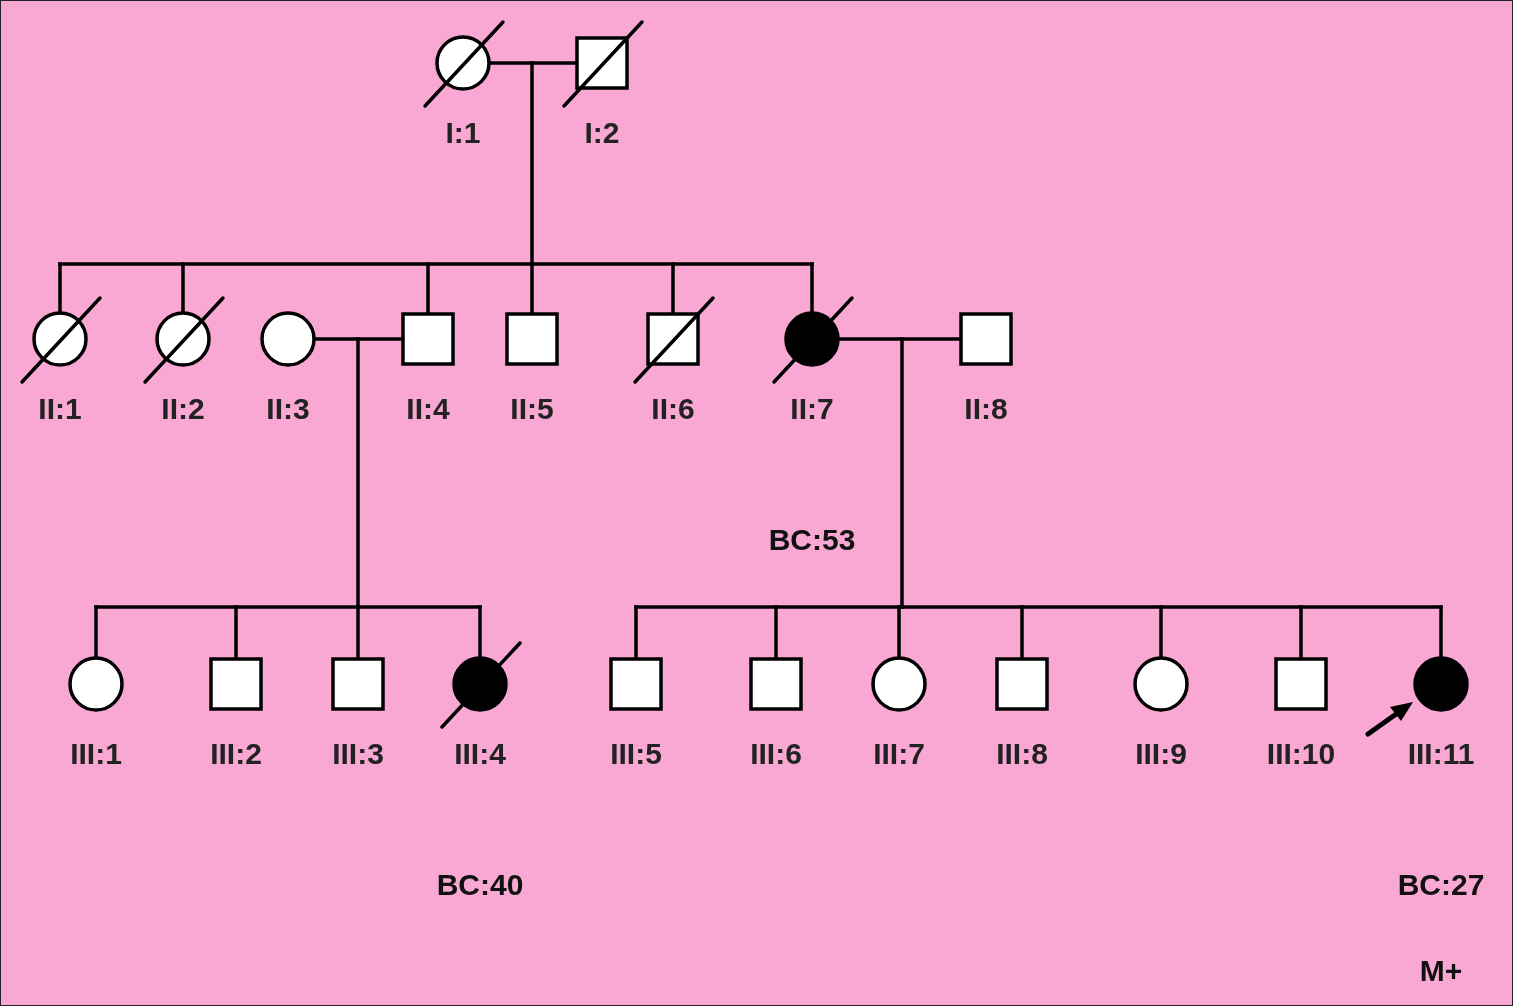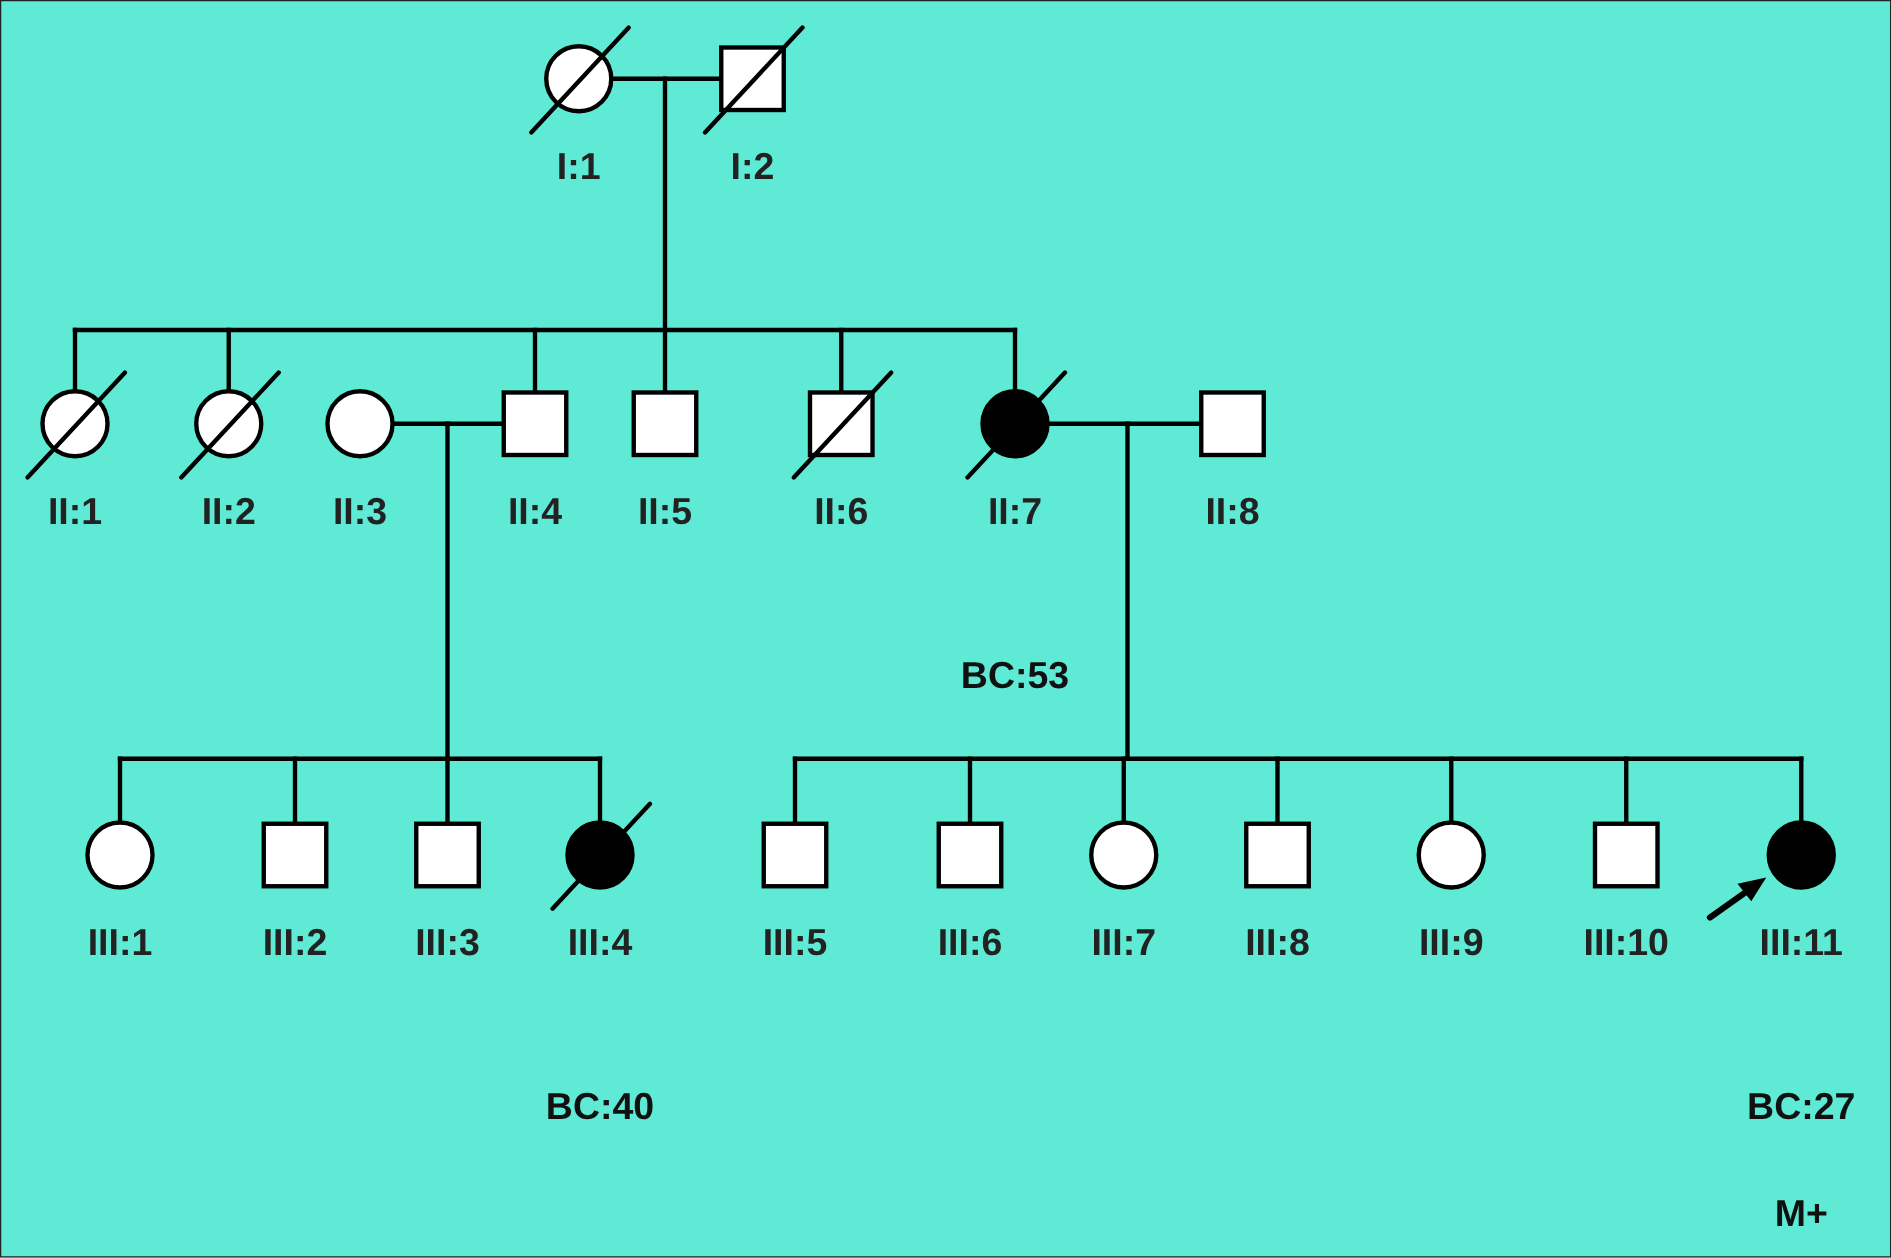--- a/index.html
+++ b/index.html
@@ -1,21 +1,21 @@
 <!DOCTYPE html>
 <html><head>
   <meta charset="utf-8">
   <style>
     html, body { margin: 0; padding: 0; background: #ffffff; }
     body { width: 1513px; height: 1006px; overflow: hidden; }
     #frame {
       position: absolute; left: 0; top: 0;
       width: 1511px; height: 1004px;
       border: 1px solid #222222; box-sizing: content-box;
-      background: #5eead4;
+      background: #f9a8d4;
     }
     svg { position: absolute; left: 0; top: 0; }
     .ln { stroke: #000; stroke-width: 3.5; fill: none; stroke-linecap: square; }
     .sym { stroke: #000; stroke-width: 3.5; fill: #fff; }
     .sym.affected { fill: #000; }
     .slash { stroke: #000; stroke-width: 3.5; stroke-linecap: round; }
     .lbl { font-family: "Liberation Sans", sans-serif; font-weight: bold; font-size: 30px; fill: #222; text-anchor: middle; }
     .note { font-family: "Liberation Sans", sans-serif; font-weight: bold; font-size: 30px; fill: #111; text-anchor: middle; }
   </style>
 </head>

